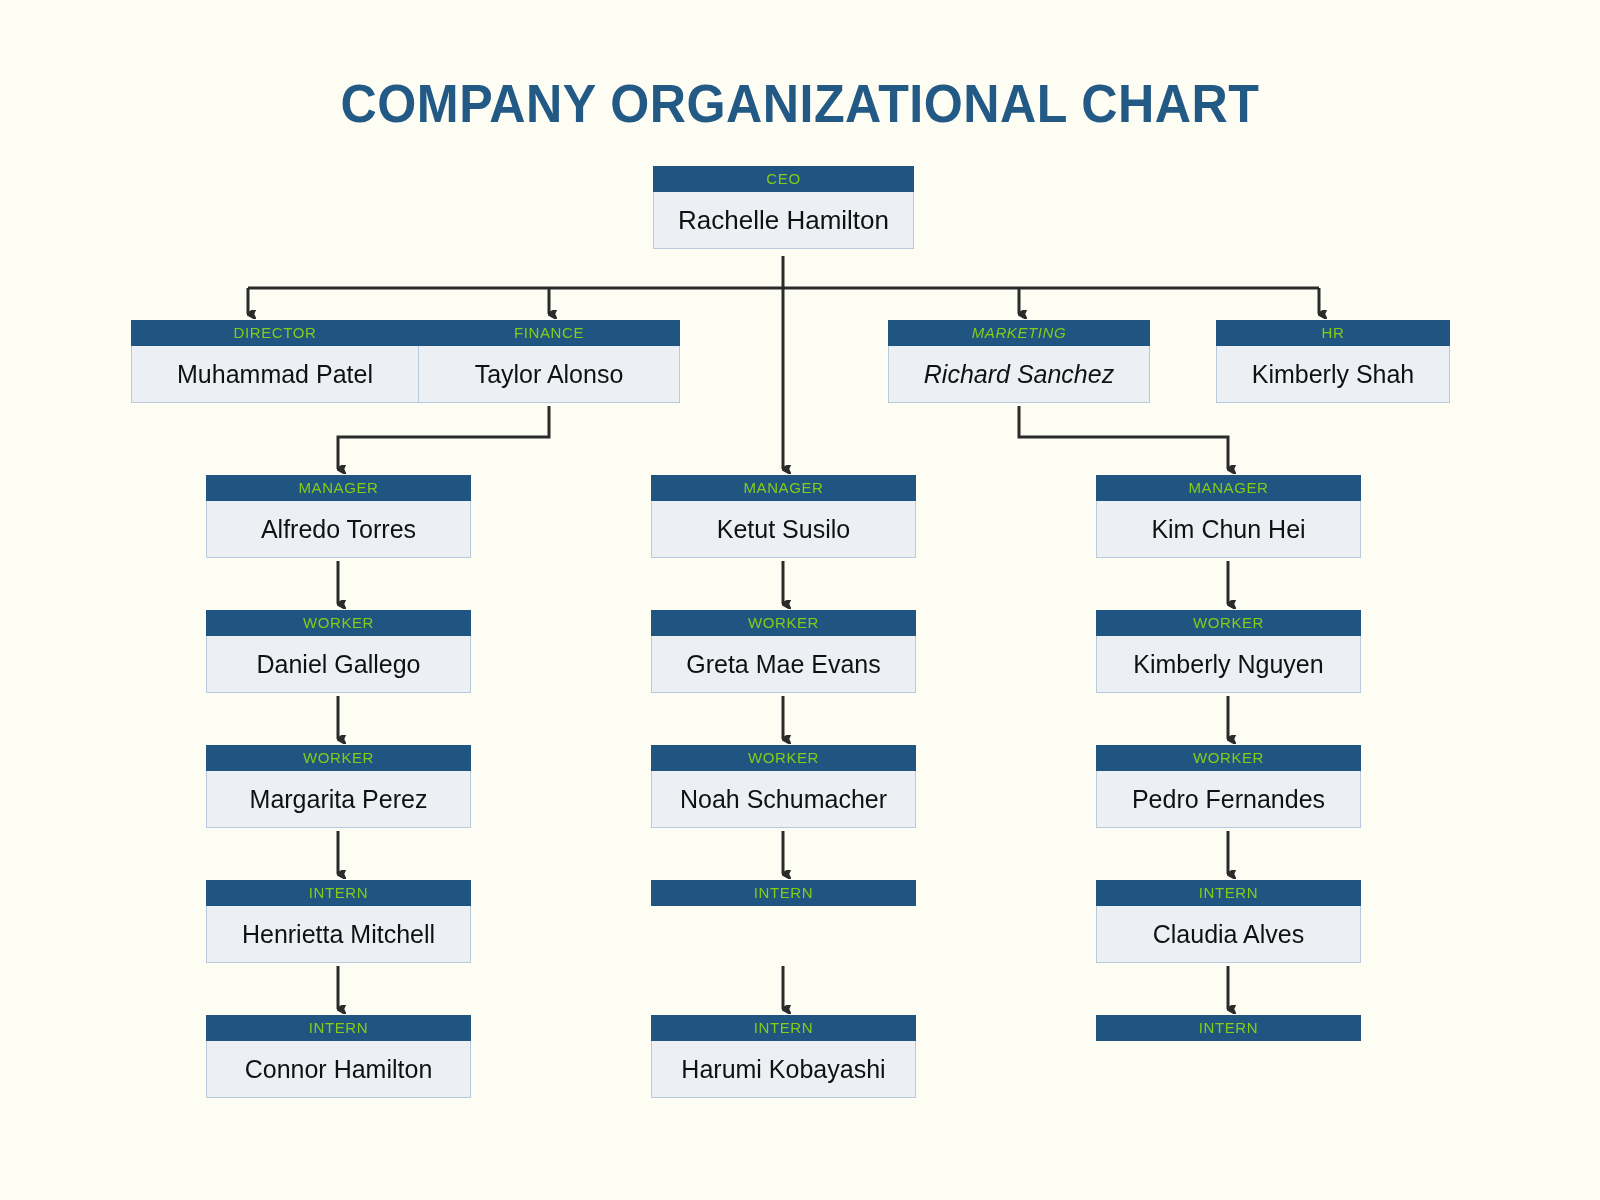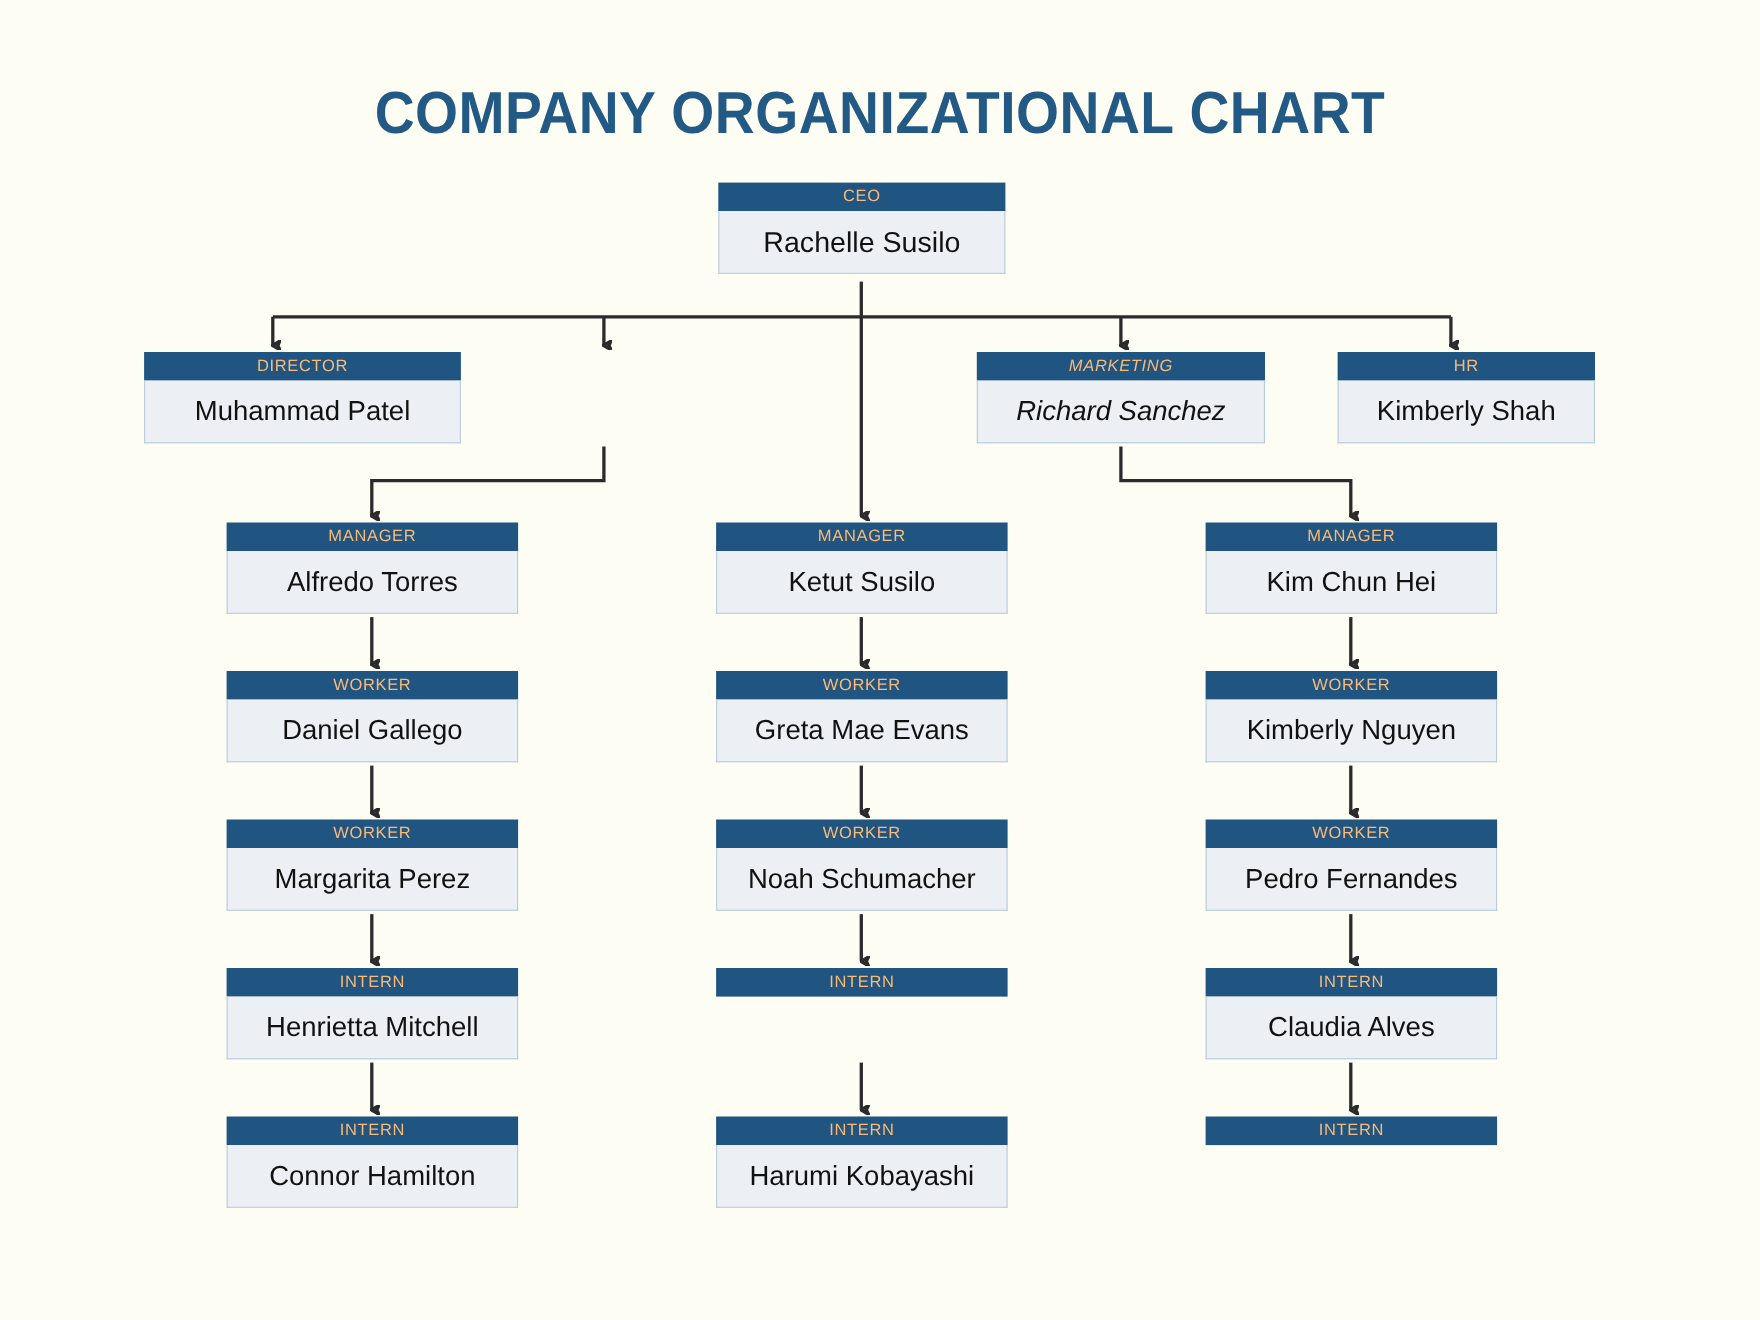--- a/index.html
+++ b/index.html
@@ -53,21 +53,21 @@
   }
 
   
   .node {
     position: absolute;
     box-sizing: border-box;
   }
   .node-header {
     box-sizing: border-box;
     background: #1f5580;
-    color: #fdba74;
+    color: #84cc16;
     font-size: 15px;
     letter-spacing: 0.6px;
     text-align: center;
     line-height: 26px;
     height: 26px;
     white-space: nowrap;
     overflow: hidden;
   }
   .node-body {
     box-sizing: border-box;
@@ -125,28 +125,32 @@
     <line x1="783" y1="966" x2="783" y2="1009" marker-end="url(#arrow)"></line>
 
     <line x1="1228" y1="561" x2="1228" y2="604" marker-end="url(#arrow)"></line>
     <line x1="1228" y1="696" x2="1228" y2="739" marker-end="url(#arrow)"></line>
     <line x1="1228" y1="831" x2="1228" y2="874" marker-end="url(#arrow)"></line>
     <line x1="1228" y1="966" x2="1228" y2="1009" marker-end="url(#arrow)"></line>
   </svg>
 
   <div class="node ceo" style="left:653px; top:166px; width:261px;">
     <div class="node-header">CEO</div>
-    <div class="node-body">Rachelle Susilo</div>
+    <div class="node-body">Rachelle Hamilton</div>
   </div>
 
   <div class="node" style="left:131px; top:320px; width:288px;">
     <div class="node-header">DIRECTOR</div>
     <div class="node-body">Muhammad Patel</div>
   </div>
 
+  <div class="node" style="left:418px; top:320px; width:262px;">
+    <div class="node-header">FINANCE</div>
+    <div class="node-body">Taylor Alonso</div>
+  </div>
 
   <div class="node" style="left:888px; top:320px; width:262px;font-style:italic;">
     <div class="node-header">MARKETING</div>
     <div class="node-body">Richard Sanchez</div>
   </div>
 
   <div class="node" style="left:1188px; top:320px; width:262px;padding-left:28px;">
     <div class="node-header">HR</div>
     <div class="node-body">Kimberly Shah</div>
   </div>

